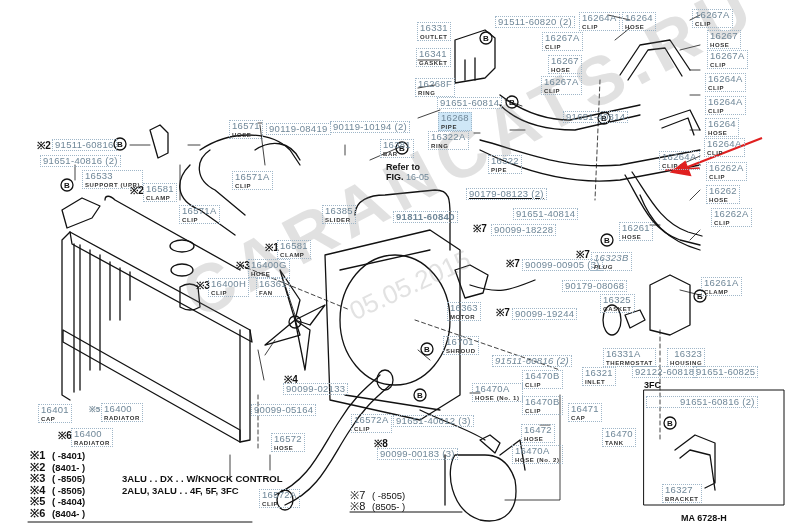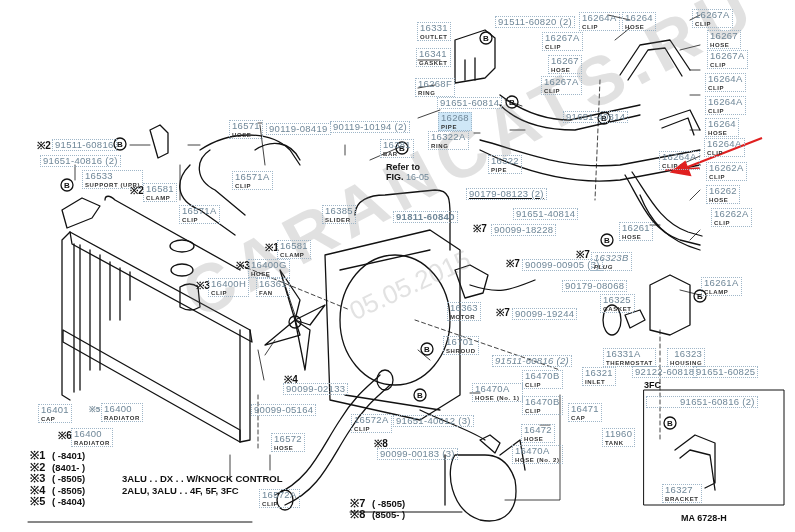--- a/index.html
+++ b/index.html
@@ -6,21 +6,21 @@
   body{width:795px;height:532px;position:relative;overflow:hidden;font-family:"Liberation Sans",sans-serif;color:#111;}
   #canvas{position:absolute;left:0;top:0;width:795px;height:532px;}
   .lbl{position:absolute;border:1px dotted #9fb6c8;padding:0 2px;line-height:1;background:rgba(255,255,255,0.0);cursor:pointer;}
   .lbl .pn{display:block;font-size:9.5px;color:#6f8798;letter-spacing:0.3px;}
   .lbl .nm{display:block;font-size:6px;font-weight:bold;color:#333;letter-spacing:0.6px;margin-top:1px;}
   .lbl.hl{background:#cfe7f7;}
   .pref{position:absolute;font-size:10px;font-weight:bold;color:#111;}
   .legend{position:absolute;left:30px;top:450px;font-size:9.5px;font-weight:bold;line-height:11.5px;}
   .legend .row span{display:inline-block;}
   .legend .k{width:22px;font-size:11px;}
-  .legend2{position:absolute;left:350px;top:490px;font-size:9.5px;font-weight:bold;line-height:11px;margin-top:8px;}
+  .legend2{position:absolute;left:350px;top:490px;font-size:9.5px;font-weight:normal;line-height:11px;}
   .watermark{position:absolute;font-size:68px;color:rgba(120,120,120,0.22);font-weight:bold;transform:rotate(-28deg);letter-spacing:8px;white-space:nowrap;}
   .wm-date{position:absolute;font-size:26px;color:rgba(140,140,140,0.25);transform:rotate(-25deg);white-space:nowrap;}
   .code{position:absolute;left:681px;top:513px;font-size:9px;font-weight:bold;}
   .fig3fc{position:absolute;left:644px;top:380px;font-size:9px;font-weight:bold;}
   .refer{position:absolute;left:386px;top:162px;font-size:9px;font-weight:bold;line-height:10px;}
 </style>
 </head>
 <body>
 
 <svg id="canvas" viewBox="0 0 795 532" xmlns="http://www.w3.org/2000/svg">
@@ -339,21 +339,21 @@
   </div>
 <div class="lbl" style="left:568px;top:403px;">
     <span class="pn">16471</span>
     <span class="nm">CAP</span>
   </div>
 <div class="lbl" style="left:521px;top:424px;">
     <span class="pn">16472</span>
     <span class="nm">HOSE</span>
   </div>
 <div class="lbl" style="left:602px;top:428px;">
-    <span class="pn">11960</span>
+    <span class="pn">16470</span>
     <span class="nm">TANK</span>
   </div>
 <div class="lbl" style="left:512px;top:445px;">
     <span class="pn">16470A</span>
     <span class="nm">HOSE (No. 2)</span>
   </div>
 <div class="lbl" style="left:393px;top:415px;">
     <span class="pn">91651-40612 (3)</span>
   </div>
 <span class="pref" style="left:374px;top:436px;">※8</span>
@@ -465,17 +465,18 @@
   </div>
 
 <div class="code">MA 6728-H</div>
 
 <div class="legend">
   <div class="row"><span class="k">※1</span><span style="width:70px">(       -8401)</span><span></span></div>
   <div class="row"><span class="k">※2</span><span style="width:70px">(8401-       )</span><span></span></div>
   <div class="row"><span class="k">※3</span><span style="width:70px">(       -8505)</span><span>3ALU . . DX . . W/KNOCK CONTROL</span></div>
   <div class="row"><span class="k">※4</span><span style="width:70px">(       -8505)</span><span>2ALU, 3ALU . . 4F, 5F, 3FC</span></div>
   <div class="row"><span class="k">※5</span><span style="width:70px">(       -8404)</span><span></span></div>
+  <div class="row"><span class="k">※6</span><span style="width:70px">(8404-       )</span><span></span></div>
 </div>
 <div class="legend2">
   <div><span style="display:inline-block;width:22px;font-size:11px">※7</span><span>(       -8505)</span></div>
   <div><span style="display:inline-block;width:22px;font-size:11px">※8</span><span>(8505-       )</span></div>
 </div>
 
 </body></html>

